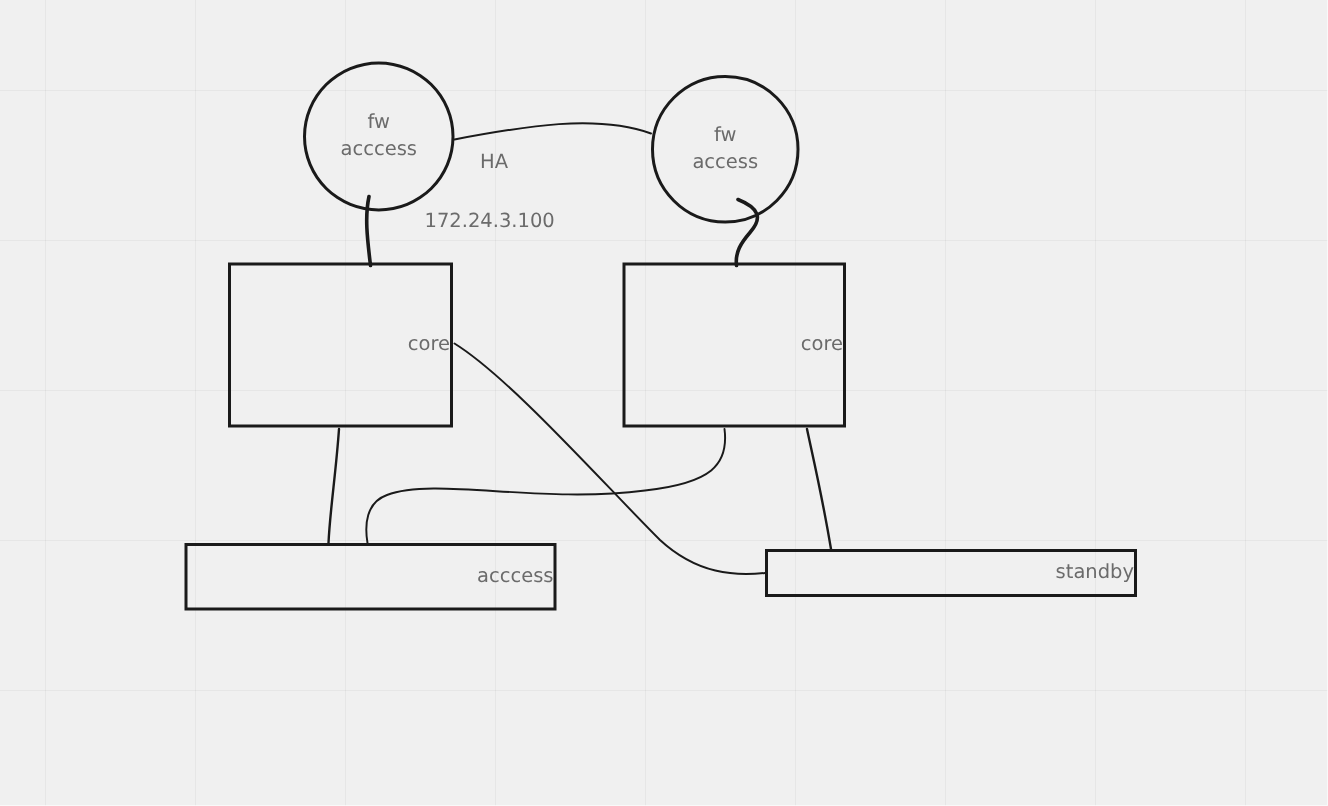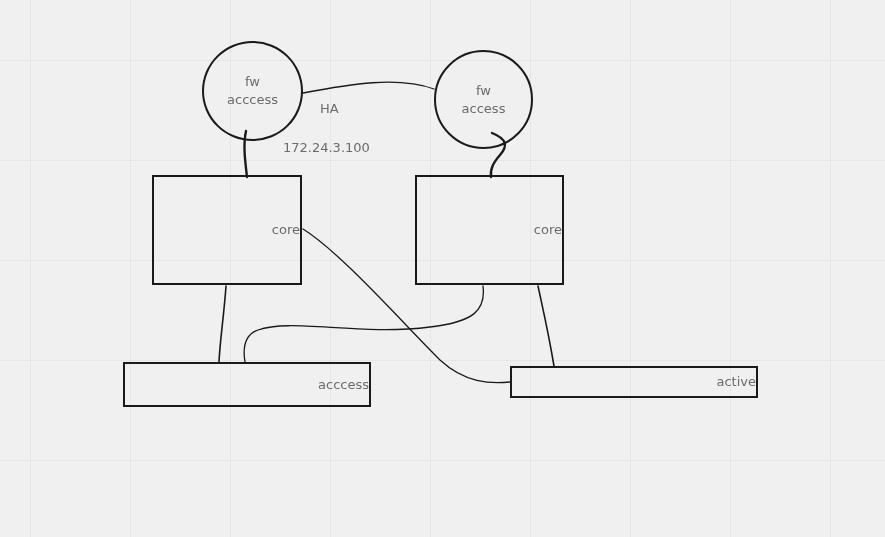--- a/index.html
+++ b/index.html
@@ -96,20 +96,20 @@
 
   <div class="node rect" style="left:415px; top:175px; width:149px; height:110px;">
     <span>core</span>
   </div>
 
   <div class="node rect" style="left:123px; top:362px; width:248px; height:45px;">
     <span>acccess</span>
   </div>
 
   <div class="node rect" style="left:510px; top:366px; width:248px; height:32px;">
-    <span>active</span>
+    <span>standby</span>
   </div>
 
   <div class="edge-label" style="left:320px; top:101px;">HA</div>
 
   <div class="edge-label" style="left:283px; top:140px;">172.24.3.100</div>
 
 </div>
 
 </body></html>

